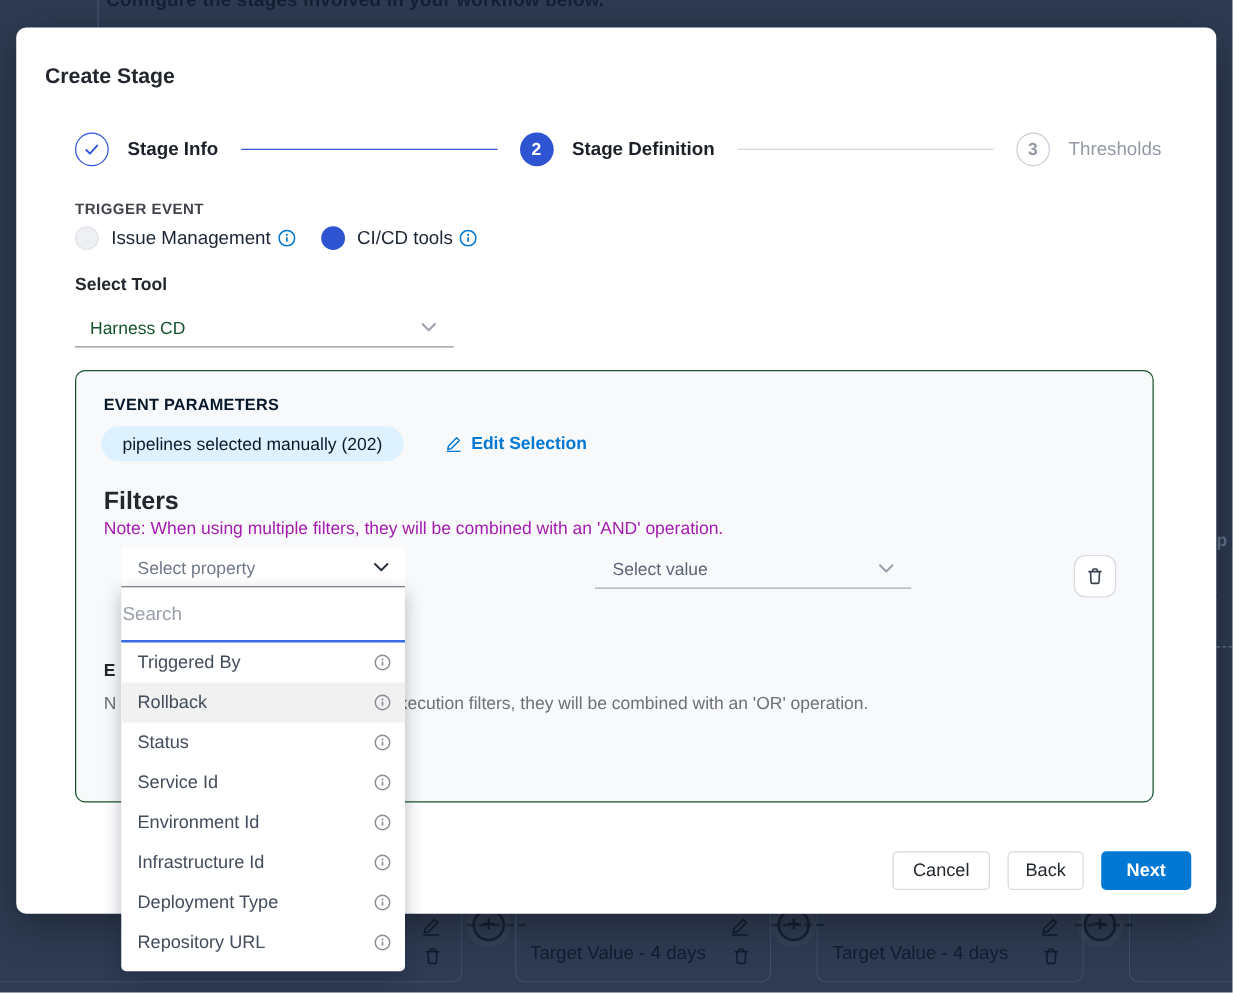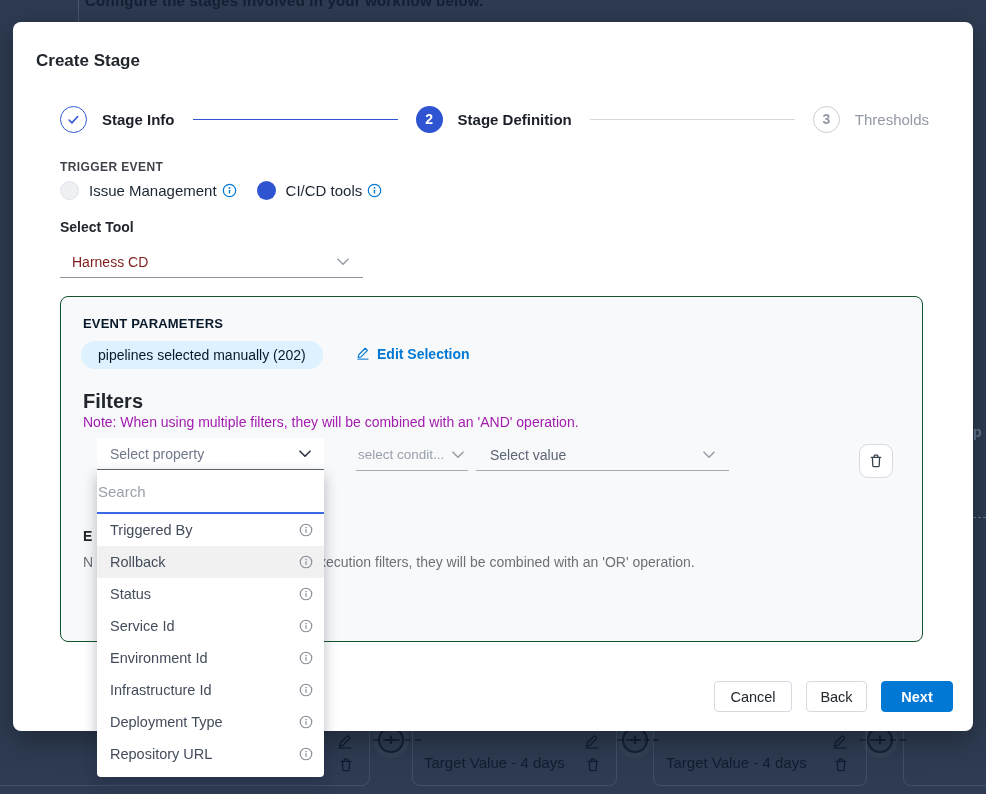--- a/index.html
+++ b/index.html
@@ -56,32 +56,32 @@
   .radio-label { margin-left:10px; font-size:15px; color:#1b2533; }
   .i-info { width:15px; height:15px; margin-left:5px; flex:0 0 auto; }
   .i-info.blue { color:#0278d5; }
   .i-info.gray { color:#878c95; width:14px; height:14px; }
   .radio-gap { width:20px; }
 
   
   .select-tool-label { position:absolute; left:47px; top:197px; font-size:14px; font-weight:700; color:#22272e; }
   #tool-select { position:absolute; left:47px; top:225px; width:303px; height:31px;
     border-bottom:1px solid #8c919b; display:flex; align-items:center; cursor:pointer; }
-  #tool-select .val { padding-left:12px; font-size:14px; color:#7f1d1d; flex:1; }
+  #tool-select .val { padding-left:12px; font-size:14px; color:#14532d; flex:1; }
   .chev { width:12px; height:8px; color:#9aa0ab; margin-right:14px; flex:0 0 auto; }
 
   
   #panel { position:absolute; left:47px; top:274px; width:863px; height:346px;
     background:#f8f9fa; border:1px solid #14532d; border-radius:8px; }
   .panel-heading { position:absolute; left:22px; top:19px; font-size:13px; font-weight:700;
     color:#07182b; letter-spacing:.2px; }
   #chip { position:absolute; left:20px; top:44px; height:28px; padding:0 17px;
     background:#ddf1ff; border-radius:14px; display:flex; align-items:center;
     font-size:14px; color:#07182b; }
-  #edit-link { position:absolute; left:295px; top:49px; display:flex; align-items:flex-start;
+  #edit-link { position:absolute; left:295px; top:49px; display:flex; align-items:flex-end;
     color:#0278d5; font-size:14px; font-weight:600; cursor:pointer; }
   #edit-link svg { margin-right:7px; }
   .filters-heading { position:absolute; left:22px; top:93px; font-size:20px; font-weight:700; color:#22272e; }
   .filters-note { position:absolute; left:22px; top:117px; font-size:14px; color:#a21caf; }
 
   .ul-select { position:absolute; height:32px; border-bottom:1px solid #a5a9b2;
     display:flex; align-items:center; justify-content:space-between; cursor:pointer; }
   #cond-select { left:295px; top:142px; width:112px; }
   #cond-select .ph { font-size:13.5px; color:#98a0ab; padding-left:2px; }
   #value-select { left:415px; top:142px; width:253px; }
@@ -252,26 +252,20 @@
     <div id="edit-link">
       <svg width="14" height="14" viewBox="0 0 16 16">
           <use href="#g-pencil"></use>
         </svg>
       <span>Edit Selection</span>
     </div>
 
     <div class="filters-heading">Filters</div>
     <div class="filters-note">Note: When using multiple filters, they will be combined with an 'AND' operation.</div>
 
-    <div class="ul-select" id="cond-select">
-      <span class="ph">select condit...</span>
-      <svg class="chev" viewBox="0 0 12 8">
-          <use href="#g-chev"></use>
-        </svg>
-    </div>
     <div class="ul-select" id="value-select">
       <span class="ph">Select value</span>
       <svg class="chev" viewBox="0 0 12 8">
           <use href="#g-chev"></use>
         </svg>
     </div>
     <div id="row-trash-btn">
       <svg width="16" height="16" viewBox="0 0 16 16">
           <use href="#g-trash"></use>
         </svg>

